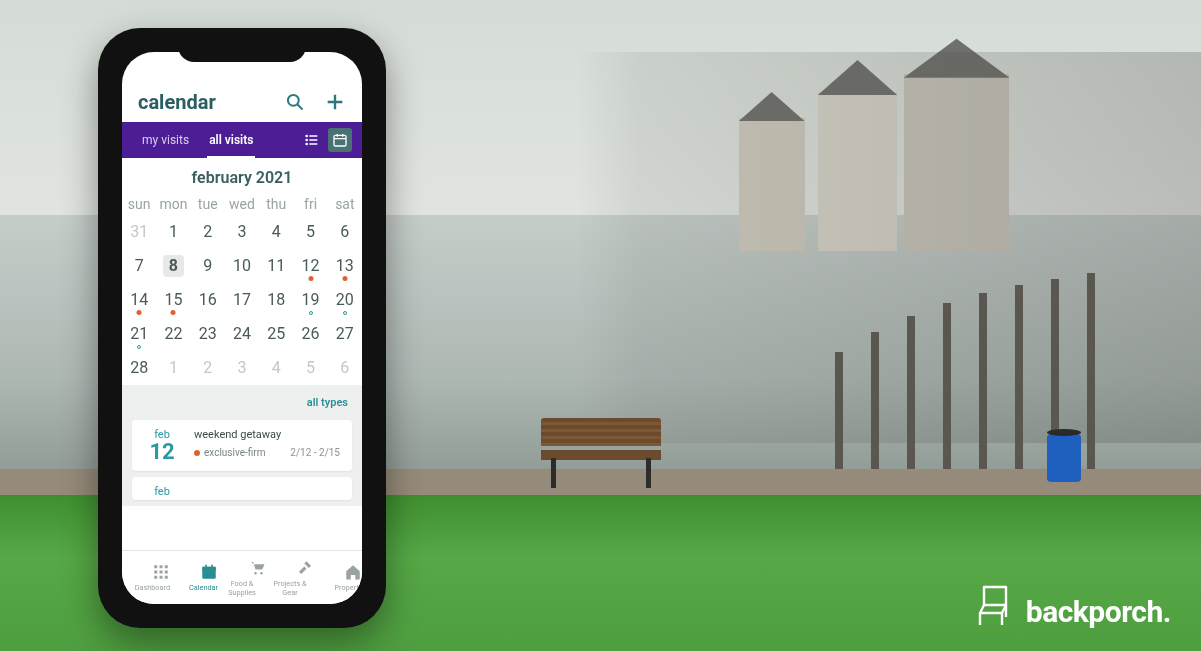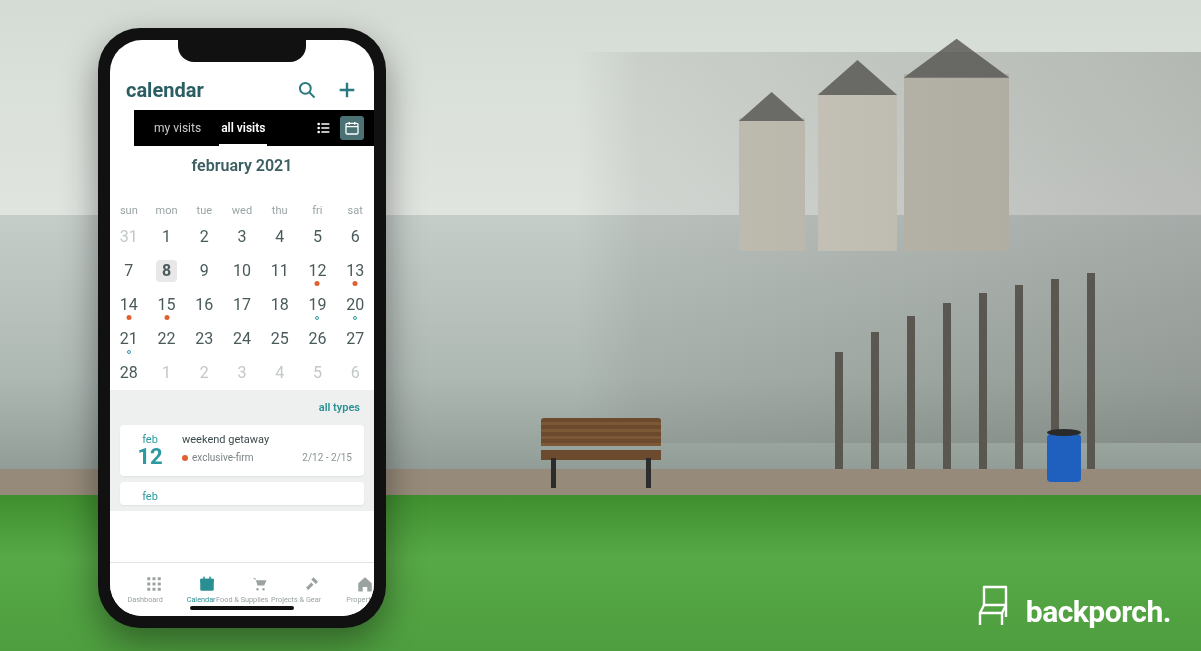--- a/index.html
+++ b/index.html
@@ -45,44 +45,44 @@
 
   .logo {
     position:absolute; right:30px; bottom:22px; color:#fff; display:flex; align-items:flex-end; gap:10px;
     font-weight:700; font-size:30px; letter-spacing:-0.5px;
   }
   .logo svg { width:40px; height:46px; }
 
   
   .phone {
     position:absolute; left:98px; top:28px; width:288px; height:600px;
-    background:#111; border-radius:42px; padding:12px;
+    background:#111; border-radius:42px; padding:24px;
     box-shadow: 0 14px 36px rgba(0,0,0,0.4);
   }
   .notch { position:absolute; top:12px; left:50%; transform:translateX(-50%); width:128px; height:22px; background:#111; border-radius:0 0 16px 16px; z-index:5;}
   .home-ind { position:absolute; bottom:18px; left:50%; transform:translateX(-50%); width:104px; height:4px; background:#111; border-radius:3px; z-index:6;}
   .screen { width:100%; height:100%; background:#fff; border-radius:32px; overflow:hidden; position:relative; display:flex; flex-direction:column;}
 
   .app-header { padding:38px 16px 8px; display:flex; align-items:center; justify-content:space-between;}
   .app-title { color:#2b5e63; font-weight:700; font-size:20px; }
   .hdr-icons { display:flex; gap:18px; }
   .icon-btn { width:22px; height:22px; display:flex; align-items:center; justify-content:center; color:#2b7a80; cursor:pointer;}
 
-  .tabrow { background:#000000; color:#fff; display:flex; align-items:center; font-size:12px; height:36px; padding:0 10px;margin-left:24px;}
+  .tabrow { background:#4c1d95; color:#fff; display:flex; align-items:center; font-size:12px; height:36px; padding:0 10px;}
   .tab { padding:0 10px; height:100%; display:flex; align-items:center; opacity:0.78; position:relative; cursor:pointer;}
   .tab.active { opacity:1; font-weight:600;}
   .tab.active::after{content:"";position:absolute;left:8px;right:8px;bottom:0;height:2px;background:#fff;}
   .tab-spacer { flex:1;}
   .view-icn { width:24px; height:24px; margin-left:4px; display:flex; align-items:center; justify-content:center; border-radius:3px; cursor:pointer;}
   .view-icn.active { background:#4a7275;}
 
   .cal-body { flex:1; overflow:hidden; background:#fff;}
   .month-label { text-align:center; color:#3a5e61; font-weight:600; font-size:16px; padding:10px 0 6px;}
   .dow-row,.week-row { display:grid; grid-template-columns: repeat(7,1fr); text-align:center;}
-  .dow-row div { font-size:11px; color:#98a4a5; padding:3px 0;margin-top:20px;}
+  .dow-row div { font-size:14px; color:#98a4a5; padding:3px 0;}
   .week-row { }
   .day { font-size:16px; color:#4a5a5b; height:34px; display:flex; flex-direction:column; align-items:center; justify-content:center; position:relative; cursor:pointer;}
   .day.other { color:#c2c8c8; }
   .day.selected span.num { background:#e8e8e8; border-radius:4px; padding:3px 6px; font-weight:700;}
   .dot { width:5px;height:5px;border-radius:50%;position:absolute;bottom:2px;left:50%;transform:translateX(-50%); background:#e0612f;}
   .dot.teal { background:transparent; border:1px solid #2b9aa0; width:4px;height:4px;}
   .num{line-height:1;}
 
   .events { background:#eef0ef; padding:0 0 6px;}
   .filter-row { text-align:right; padding:6px 14px 4px;}

